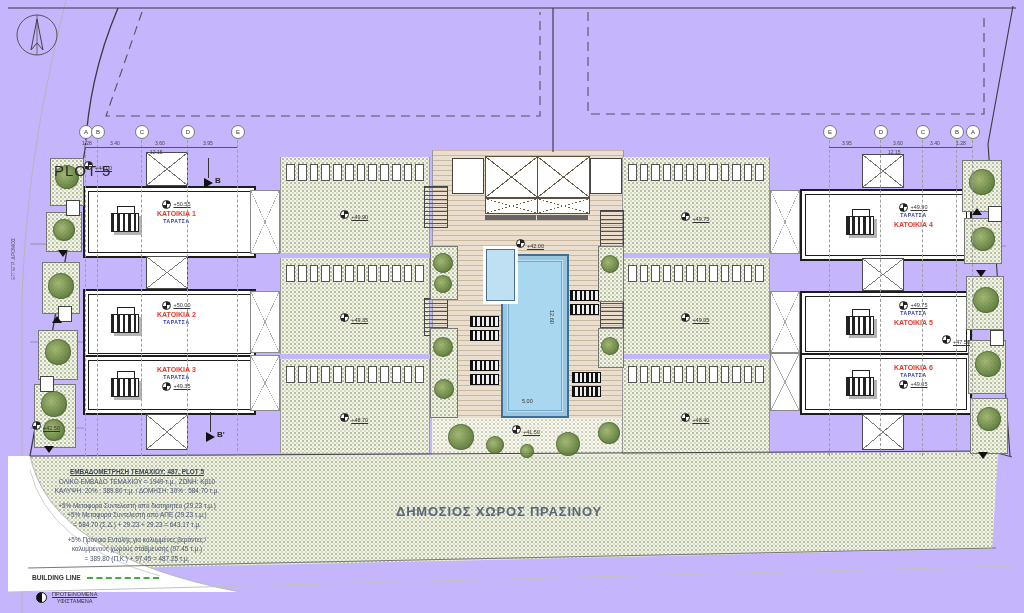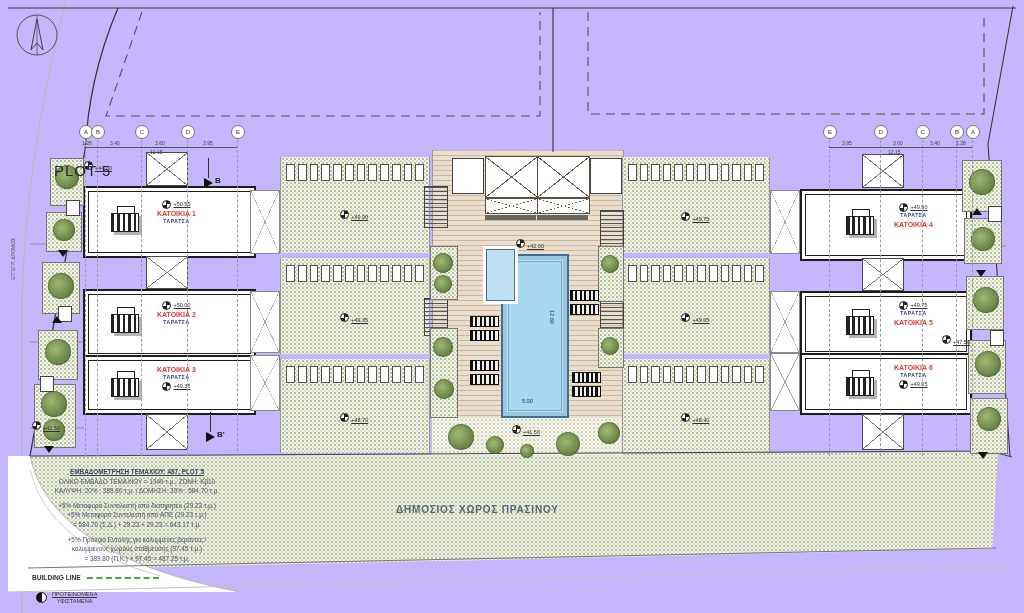--- a/index.html
+++ b/index.html
@@ -62,21 +62,21 @@
      background:repeating-linear-gradient(90deg,#222 0 2.5px,#fff 2.5px 5.5px);box-shadow:3px 3px 0 #b5b5b5;}
   .secf{position:absolute;z-index:6;}
   .secf .pole{position:absolute;left:4px;top:-20px;width:1px;height:20px;background:#333;}
   .secf .tri{position:absolute;left:0;top:0;width:0;height:0;border-top:5px solid transparent;
       border-bottom:5px solid transparent;border-left:9px solid #111;}
   .secf .sl{position:absolute;left:11px;top:-2px;font-size:8px;font-weight:bold;color:#222;}
   .notes{position:absolute;left:32px;top:467px;width:210px;z-index:7;font-size:6.4px;color:#46526e;line-height:1.5;}
   .notes p{margin:0;}
   .nt{font-weight:bold;text-decoration:underline;color:#38445c;margin-bottom:2px;}
   .gap{height:5px;}
-  .pg{position:absolute;z-index:7;font-size:10px;font-weight:bold;color:#5a6577;letter-spacing:.8px;}
+  .pg{position:absolute;z-index:7;font-size:13px;font-weight:bold;color:#5a6577;letter-spacing:.8px;}
   .bl{position:absolute;left:32px;top:574px;z-index:8;display:flex;align-items:center;gap:6px;
       font-size:6.6px;font-weight:bold;color:#333;}
   .bl .dash{width:72px;border-top:2px dashed #3fae3f;height:0;}
   .legend{position:absolute;left:36px;top:591px;z-index:8;display:flex;align-items:center;gap:5px;}
   .legend .sym{width:9px;height:9px;border-radius:50%;border:1px solid #111;
       background:linear-gradient(90deg,#111 50%,#fff 50%);}
   .legend .ltxt{display:flex;flex-direction:column;font-size:5.6px;color:#333;}
   .legend .l2{border-top:1px solid #333;}
   .plab{position:absolute;left:54px;top:162px;font-size:15px;letter-spacing:1px;color:#2a2a2a;z-index:6;}
   .rdlab{position:absolute;left:10px;top:238px;writing-mode:vertical-rl;transform:rotate(180deg);

